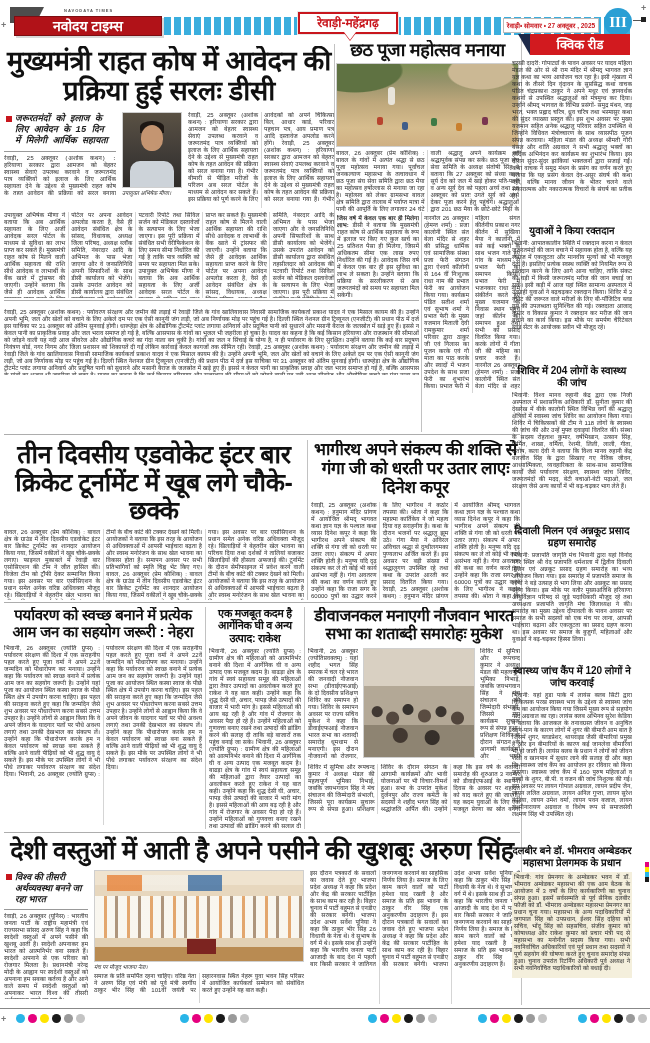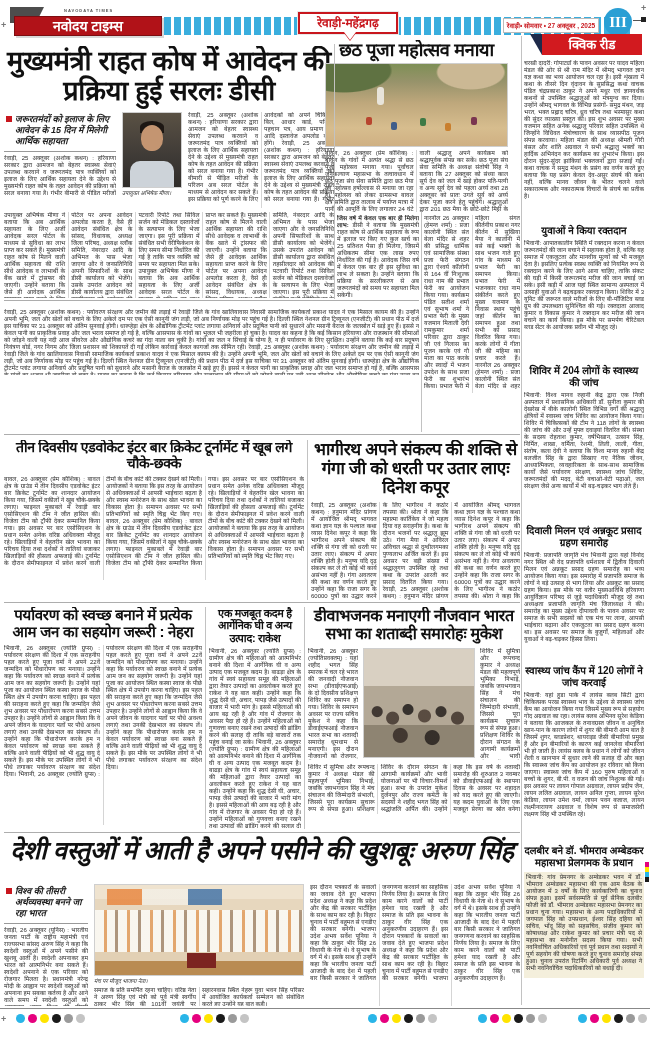--- a/index.html
+++ b/index.html
@@ -62,21 +62,21 @@
       radial-gradient(circle at 62% 82%, rgba(44,38,34,.9) 0 7px, transparent 8px),
       linear-gradient(180deg,#d9d0c2 0 34%,#b3a896 34% 70%,#8e8472 70% 100%); }
   .ph-stage { background:linear-gradient(180deg,#efe3cf 0 16%,#e7d7be 16% 30%,#e2d0b4 30% 100%); }
   .ph-stage .crowd { position:absolute; left:0; right:0; top:28%; height:46%;
       background:repeating-linear-gradient(90deg, rgba(250,248,242,.95) 0 9px, rgba(227,132,52,.55) 9px 12px, rgba(250,248,242,.95) 12px 20px, rgba(110,78,58,.45) 20px 23px); }
   .ph-stage .banner { position:absolute; left:6%; top:4%; width:55%; height:18%; background:linear-gradient(90deg,#e8833a 0 30%,#f3efe6 30% 70%,#3b6ea5 70% 100%); opacity:.8; }
   .ph-stage .floor { position:absolute; left:0; right:0; bottom:0; height:16%; background:#b98b52; }
   .ph-stage .table { position:absolute; left:44%; bottom:8%; width:14%; height:16%; background:#7c2420; }
 
   
-  .sidebar { position:absolute; left:524px; top:34px; width:120px; height:972px; }
+  .sidebar { position:absolute; left:512px; top:34px; width:120px; height:972px; }
   .sidebar-sep { position:absolute; left:521px; top:36px; width:1px; height:969px; background:#c2c2c2; }
   .qr-badge { position:relative; margin-left:18px; width:100px; height:21px; background:#d21a1f; color:#fff; font-weight:bold; font-size:13px;
               text-align:center; line-height:21px; }
   .qr-badge:before { content:""; position:absolute; left:-12px; top:0; border-top:21px solid #1e2a4a; border-left:12px solid transparent; }
   .qr-item { margin-top:5px; }
   .qr-hl { font-weight:bold; font-size:10px; line-height:12px; text-align:center; color:#111; margin-bottom:3px; }
   .qr-body { font-size:6px; line-height:7px; color:#2d2d2d; text-align:justify; overflow:hidden; }
   .qr-cream { background:#f4efdc; padding:2px; }
 
   
@@ -99,41 +99,41 @@
   <div class="masthead">नवोदय टाइम्स</div>
   <div class="edition-badge">रेवाड़ी-महेंद्रगढ़</div>
   <div class="date-box">रेवाड़ी• सोमवार • 27 अक्तूबर , 2025</div>
   <div class="page-circle">III</div>
   <div class="page-circle-dash"></div>
   <div class="page-circle-sq"></div>
 
   <div class="art" style="left:4px; top:46px; width:330px; height:252px;">
     <div class="hl" style="font-size:27px;">मुख्यमंत्री राहत कोष में आवेदन की प्रक्रिया हुई सरलः डीसी</div>
     <div style="display:flex; gap:6px; margin-top:6px; height:96px;">
-      <div style="width:112px;">
+      <div style="width:112px;font-family:Liberation Mono, monospace;">
         <div class="subbox">
           <div class="sb-line">जरूरतमंदों को इलाज के लिए आवेदन के 15 दिन में मिलेगी आर्थिक सहायता</div>
         </div>
         <div class="body-txt" style="height:40px;">रेवाड़ी, 25 अक्तूबर (अशोक कथन) : हरियाणा सरकार द्वारा आमजन को बेहतर स्वास्थ्य सेवाएं उपलब्ध करवाने व जरूरतमंद पात्र व्यक्तियों को इलाज के लिए आर्थिक सहायता देने के उद्देश्य से मुख्यमंत्री राहत कोष के तहत आवेदन की प्रक्रिया को सरल बनाया गया है। गंभीर बीमारी से पीड़ित मरीजों के परिजन अब सरल पोर्टल के माध्यम से आवेदन कर सकते हैं। इस प्रक्रिया को पूर्ण करने के लिए आवेदकों को अपने चिकित्सा बिल, आधार कार्ड, परिवार पहचान पत्र, आय प्रमाण पत्र आदि दस्तावेज अपलोड करने होंगे।</div>
       </div>
       <figure style="width:60px;">
         <div class="photo ph-portrait" style="height:76px;">
           <div class="hair"></div>
           <div class="face"></div>
           <div class="shirt"></div>
         </div>
         <figcaption class="figcap">उपायुक्त अभिषेक मीणा।</figcaption>
       </figure>
       <div class="body-txt cols2" style="flex:1;">रेवाड़ी, 25 अक्तूबर (अशोक कथन) : हरियाणा सरकार द्वारा आमजन को बेहतर स्वास्थ्य सेवाएं उपलब्ध करवाने व जरूरतमंद पात्र व्यक्तियों को इलाज के लिए आर्थिक सहायता देने के उद्देश्य से मुख्यमंत्री राहत कोष के तहत आवेदन की प्रक्रिया को सरल बनाया गया है। गंभीर बीमारी से पीड़ित मरीजों के परिजन अब सरल पोर्टल के माध्यम से आवेदन कर सकते हैं। इस प्रक्रिया को पूर्ण करने के लिए आवेदकों को अपने चिकित्सा बिल, आधार कार्ड, परिवार पहचान पत्र, आय प्रमाण पत्र आदि दस्तावेज अपलोड करने होंगे। रेवाड़ी, 25 अक्तूबर (अशोक कथन) : हरियाणा सरकार द्वारा आमजन को बेहतर स्वास्थ्य सेवाएं उपलब्ध करवाने व जरूरतमंद पात्र व्यक्तियों को इलाज के लिए आर्थिक सहायता देने के उद्देश्य से मुख्यमंत्री राहत कोष के तहत आवेदन की प्रक्रिया को सरल बनाया गया है। गंभीर बीमारी से पीड़ित मरीजों के परिजन अब सरल पोर्टल के माध्यम से आवेदन कर सकते हैं। इस प्रक्रिया को पूर्ण करने के लिए आवेदकों को अपने चिकित्सा बिल, आधार कार्ड, परिवार पहचान पत्र, आय प्रमाण पत्र आदि दस्तावेज अपलोड करने होंगे।</div>
     </div>
     <div class="body-txt cols5" style="height:92px; margin-top:4px;">उपायुक्त अभिषेक मीणा ने बताया कि अब आर्थिक सहायता के लिए अर्जी आवेदक सरल पोर्टल के माध्यम से सुविधा का लाभ प्राप्त कर सकते हैं। मुख्यमंत्री राहत कोष से मिलने वाली आर्थिक सहायता की राशि सीधे आवेदक व लाभार्थी के बैंक खाते में ट्रांसफर की जाएगी। उन्होंने बताया कि जैसे ही आवेदक आर्थिक सहायता प्राप्त करने के लिए पोर्टल पर अपना आवेदन अपलोड करता है, वैसे ही आवेदन संबंधित क्षेत्र के सांसद, विधायक, अध्यक्ष जिला परिषद, अध्यक्ष ब्लॉक समिति, नंबरदार आदि के अभिमत के पास भेजा जाएगा और वे जनप्रतिनिधि अपनी सिफारिशों के साथ डीसी कार्यालय को भेजेंगे। उसके उपरांत आवेदन को डीसी कार्यालय द्वारा संबंधित तहसीलदार को आवेदक की पटवारी रिपोर्ट तथा सिविल सर्जन को मेडिकल दस्तावेजों के सत्यापन के लिए भेजा जाएगा। इस पूरी प्रक्रिया में संबंधित सभी वेरीफिकेशन के लिए समय सीमा निर्धारित की गई है ताकि पात्र व्यक्ति को समय पर सहायता मिल सके। उपायुक्त अभिषेक मीणा ने बताया कि अब आर्थिक सहायता के लिए अर्जी आवेदक सरल पोर्टल के माध्यम से सुविधा का लाभ प्राप्त कर सकते हैं। मुख्यमंत्री राहत कोष से मिलने वाली आर्थिक सहायता की राशि सीधे आवेदक व लाभार्थी के बैंक खाते में ट्रांसफर की जाएगी। उन्होंने बताया कि जैसे ही आवेदक आर्थिक सहायता प्राप्त करने के लिए पोर्टल पर अपना आवेदन अपलोड करता है, वैसे ही आवेदन संबंधित क्षेत्र के सांसद, विधायक, अध्यक्ष जिला परिषद, अध्यक्ष ब्लॉक समिति, नंबरदार आदि के अभिमत के पास भेजा जाएगा और वे जनप्रतिनिधि अपनी सिफारिशों के साथ डीसी कार्यालय को भेजेंगे। उसके उपरांत आवेदन को डीसी कार्यालय द्वारा संबंधित तहसीलदार को आवेदक की पटवारी रिपोर्ट तथा सिविल सर्जन को मेडिकल दस्तावेजों के सत्यापन के लिए भेजा जाएगा। इस पूरी प्रक्रिया में संबंधित सभी वेरीफिकेशन के लिए समय सीमा निर्धारित की गई है ताकि पात्र व्यक्ति को समय पर सहायता मिल सके।</div>
 
   </div>
 
-  <div class="art" style="left:325px; top:40px; width:183px; height:172px;">
+  <div class="art" style="left:336px; top:40px; width:183px; height:172px;">
     <div class="hl" style="font-size:18px;">छठ पूजा महोत्सव मनाया</div>
     <div class="photo ph-chhath" style="height:84px; margin-top:3px;">
       <span class="ph-dot" style="left:22%;top:64%;width:6px;height:8px;background:#b8452f"></span>
       <span class="ph-dot" style="left:36%;top:70%;width:6px;height:8px;background:#3f5d8a"></span>
       <span class="ph-dot" style="left:52%;top:66%;width:6px;height:8px;background:#3e7a46"></span>
       <span class="ph-dot" style="left:66%;top:72%;width:6px;height:8px;background:#c97f2e"></span>
       <span class="ph-dot" style="left:80%;top:65%;width:6px;height:8px;background:#7a3550"></span>
       <span class="ph-dot" style="left:28%;top:28%;width:7px;height:18px;background:#e8e4da;border-radius:3px"></span>
     </div>
     <div class="body-txt cols2" style="height:76px; margin-top:3px;">बावल, 26 अक्तूबर (प्रेम कौशिक) : बावल के गांवों में अत्यंत श्रद्धा से छठ पूजा महोत्सव मनाया गया। पूर्वांचल जनकल्याण महासभा के तत्वावधान में छठ पूजा संघ सेवा समिति द्वारा छठ मैया का महोत्सव हर्षोल्लास से मनाया जा रहा है। महोत्सव को लेकर ग्रामसभा बावल क्षेत्र समिति द्वारा तालाब में पर्याप्त मात्रा में पानी की आपूर्ति के लिए लगातार 24 घंटे से ट्यूबवेल चलाया गया है ताकि व्रत करने वाली श्रद्धालु अपने कार्यक्रम को श्रद्धापूर्वक संपन्न कर सकें। छठ पूजा संघ सेवा समिति के अध्यक्ष संतोषी सिंह ने बताया कि 27 अक्तूबर को संध्या काल सूर्य देव को जल में खड़े होकर पति-पत्नी व अन्य सूर्य देव को पहला अर्घ्य तथा 28 अक्तूबर को प्रातः उगते सूर्य को अर्घ्य देकर पूजा करने हेतु पहुंचेंगे। श्रद्धालुओं द्वारा 201 छठ मैया के छोटे-छोटे मिट्टी के मंदिर बनाए गए, जिनकी विधिवत पूजा अर्चना की जाएगी।</div>
@@ -149,54 +149,54 @@
   <div class="vrule" style="left:421px; top:212px; height:220px;"></div>
   <div class="vrule" style="left:334px; top:44px; height:255px;"></div>
 
   <div class="hrule" style="left:4px; top:300px; width:415px;"></div>
   <div class="art" style="left:4px; top:304px; width:415px; height:128px;">
     <div class="body-txt" style="height:66px; margin-top:5px;">रेवाड़ी, 25 अक्तूबर (अशोक कथन) : पर्यावरण संरक्षण और जमीन की लड़ाई में रेवाड़ी जिले के गांव खालियावास निवासी सामाजिक कार्यकर्ता प्रकाश यादव ने एक मिसाल कायम की है। उन्होंने अपनी भूमि, जल और खेतों को बचाने के लिए अकेले दम पर एक ऐसी कानूनी जंग लड़ी, जो अब निर्णायक मोड़ पर पहुंच गई है। दिल्ली स्थित नेशनल ग्रीन ट्रिब्यूनल (एनजीटी) की प्रधान पीठ में दर्ज इस याचिका पर 31 अक्तूबर को अंतिम सुनवाई होगी। धारूहेड़ा क्षेत्र के औद्योगिक ट्रीटमेंट प्लांट लगाया अनिवार्य और प्रदूषित पानी को सुधारने और मसानी बैराज के जलस्रोत में खड़े हुए हैं। इससे न केवल पानी का प्राकृतिक प्रवाह और जल भराव समाप्त हो गई है, बल्कि आसपास के गांवों का भूजल भी जहरीला हो चुका है। यादव का कहना है कि कई किसान हरियाणा और राजस्थान की सीमाओं को जोड़ने वाली यह नदी आज सीवरेज और औद्योगिक कचरे का गंदा नाला बन चुकी है। गांवों का जल न सिंचाई के योग्य है, न ही पर्यावरण के लिए सुरक्षित। उन्होंने बताया कि कई बार प्रदूषण नियंत्रण बोर्ड, नगर निगम और जिला प्रशासन को शिकायतें दी गईं लेकिन कार्रवाई केवल कागजों तक सीमित रही। रेवाड़ी, 25 अक्तूबर (अशोक कथन) : पर्यावरण संरक्षण और जमीन की लड़ाई में रेवाड़ी जिले के गांव खालियावास निवासी सामाजिक कार्यकर्ता प्रकाश यादव ने एक मिसाल कायम की है। उन्होंने अपनी भूमि, जल और खेतों को बचाने के लिए अकेले दम पर एक ऐसी कानूनी जंग लड़ी, जो अब निर्णायक मोड़ पर पहुंच गई है। दिल्ली स्थित नेशनल ग्रीन ट्रिब्यूनल (एनजीटी) की प्रधान पीठ में दर्ज इस याचिका पर 31 अक्तूबर को अंतिम सुनवाई होगी। धारूहेड़ा क्षेत्र के औद्योगिक ट्रीटमेंट प्लांट लगाया अनिवार्य और प्रदूषित पानी को सुधारने और मसानी बैराज के जलस्रोत में खड़े हुए हैं। इससे न केवल पानी का प्राकृतिक प्रवाह और जल भराव समाप्त हो गई है, बल्कि आसपास के गांवों का भूजल भी जहरीला हो चुका है। यादव का कहना है कि कई किसान हरियाणा और राजस्थान की सीमाओं को जोड़ने वाली यह नदी आज सीवरेज और औद्योगिक कचरे का गंदा नाला बन चुकी है। गांवों का जल न सिंचाई के योग्य है, न ही पर्यावरण के लिए सुरक्षित। उन्होंने बताया कि कई बार प्रदूषण नियंत्रण बोर्ड, नगर निगम और जिला प्रशासन को शिकायतें दी गईं लेकिन कार्रवाई केवल कागजों तक सीमित रही।</div>
   </div>
 
   <div class="hrule" style="left:4px; top:434px; width:516px;"></div>
   <div class="art" style="left:4px; top:440px; width:300px; height:160px;">
-    <div class="hl" style="font-size:14px;">तीन दिवसीय एडवोकेट इंटर बार क्रिकेट टूर्नामेंट में खूब लगे चौके-छक्के</div>
+    <div class="hl" style="font-size:25px;">तीन दिवसीय एडवोकेट इंटर बार क्रिकेट टूर्नामेंट में खूब लगे चौके-छक्के</div>
     <div class="body-txt cols3" style="height:104px; margin-top:5px;">बावल, 26 अक्तूबर (प्रेम कौशिक) : बावल क्षेत्र के ग्राउंड में तीन दिवसीय एडवोकेट इंटर बार क्रिकेट टूर्नामेंट का शानदार आयोजन किया गया, जिसमें वकीलों ने खूब चौके-छक्के लगाए। फाइनल मुकाबले में रेवाड़ी बार एसोसिएशन की टीम ने जीत हासिल की। विजेता टीम को ट्रॉफी देकर सम्मानित किया गया। इस अवसर पर बार एसोसिएशन के प्रधान समेत अनेक वरिष्ठ अधिवक्ता मौजूद रहे। खिलाड़ियों ने बेहतरीन खेल भावना का परिचय दिया तथा दर्शकों ने तालियां बजाकर खिलाड़ियों की हौसला अफजाई की। टूर्नामेंट के दौरान सेमीफाइनल में प्रवेश करने वाली टीमों के बीच कांटे की टक्कर देखने को मिली। आयोजकों ने बताया कि इस तरह के आयोजन से अधिवक्ताओं में आपसी भाईचारा बढ़ता है और स्वस्थ मनोरंजन के साथ खेल भावना का विकास होता है। समापन अवसर पर सभी प्रतिभागियों को स्मृति चिह्न भेंट किए गए। बावल, 26 अक्तूबर (प्रेम कौशिक) : बावल क्षेत्र के ग्राउंड में तीन दिवसीय एडवोकेट इंटर बार क्रिकेट टूर्नामेंट का शानदार आयोजन किया गया, जिसमें वकीलों ने खूब चौके-छक्के लगाए। फाइनल मुकाबले में रेवाड़ी बार एसोसिएशन की टीम ने जीत हासिल की। विजेता टीम को ट्रॉफी देकर सम्मानित किया गया। इस अवसर पर बार एसोसिएशन के प्रधान समेत अनेक वरिष्ठ अधिवक्ता मौजूद रहे। खिलाड़ियों ने बेहतरीन खेल भावना का परिचय दिया तथा दर्शकों ने तालियां बजाकर खिलाड़ियों की हौसला अफजाई की। टूर्नामेंट के दौरान सेमीफाइनल में प्रवेश करने वाली टीमों के बीच कांटे की टक्कर देखने को मिली। आयोजकों ने बताया कि इस तरह के आयोजन से अधिवक्ताओं में आपसी भाईचारा बढ़ता है और स्वस्थ मनोरंजन के साथ खेल भावना का विकास होता है। समापन अवसर पर सभी प्रतिभागियों को स्मृति चिह्न भेंट किए गए।</div>
   </div>
   <div class="vrule" style="left:307px; top:440px; height:160px;"></div>
   <div class="art" style="left:311px; top:440px; width:209px; height:160px;">
     <div class="hl" style="font-size:17px;">भागीरथ अपने संकल्प की शक्ति से गंगा जी को धरती पर उतार लाएः दिनेश कपूर</div>
     <div class="body-txt cols3" style="height:98px; margin-top:5px;">रेवाड़ी, 25 अक्तूबर (अशोक कथन) : हनुमान मंदिर प्रांगण में आयोजित श्रीमद् भागवत कथा ज्ञान यज्ञ के पश्चात कथा व्यास दिनेश कपूर ने कहा कि भागीरथ अपने संकल्प की शक्ति से गंगा जी को धरती पर उतार लाए। संकल्प में अपार शक्ति होती है। मनुष्य यदि दृढ़ संकल्प कर ले तो कोई भी कार्य असंभव नहीं है। गंगा अवतरण की कथा का वर्णन करते हुए उन्होंने कहा कि राजा सगर के 60000 पुत्रों का उद्धार करने के लिए भागीरथ ने कठोर तपस्या की। श्रोता ने कहा कि महात्मा कार्तिकेय ने जो महत्व दिया वह सराहनीय है। कथा के दौरान भजनों पर श्रद्धालु झूम उठे। गंगा मैया ने अविरल अविचल श्रद्धा से दुग्धीलगमका पुण्यलाभ अर्जित करते हैं। इस अवसर पर बड़ी संख्या में श्रद्धालुगण उपस्थित रहे तथा कथा के उपरांत आरती कर प्रसाद वितरित किया गया। रेवाड़ी, 25 अक्तूबर (अशोक कथन) : हनुमान मंदिर प्रांगण में आयोजित श्रीमद् भागवत कथा ज्ञान यज्ञ के पश्चात कथा व्यास दिनेश कपूर ने कहा कि भागीरथ अपने संकल्प की शक्ति से गंगा जी को धरती पर उतार लाए। संकल्प में अपार शक्ति होती है। मनुष्य यदि दृढ़ संकल्प कर ले तो कोई भी कार्य असंभव नहीं है। गंगा अवतरण की कथा का वर्णन करते हुए उन्होंने कहा कि राजा सगर के 60000 पुत्रों का उद्धार करने के लिए भागीरथ ने कठोर तपस्या की। श्रोता ने कहा कि महात्मा कार्तिकेय ने जो महत्व दिया वह सराहनीय है। कथा के दौरान भजनों पर श्रद्धालु झूम उठे। गंगा मैया ने अविरल अविचल श्रद्धा से दुग्धीलगमका पुण्यलाभ अर्जित करते हैं। इस अवसर पर बड़ी संख्या में श्रद्धालुगण उपस्थित रहे तथा कथा के उपरांत आरती कर प्रसाद वितरित किया गया।</div>
   </div>
 
   <div class="hrule" style="left:4px; top:602px; width:516px;"></div>
   <div class="art" style="left:4px; top:607px; width:198px; height:222px;">
     <div class="hl" style="font-size:15px;">पर्यावरण को स्वच्छ बनाने में प्रत्येक आम जन का सहयोग जरूरी : नेहरा</div>
     <div class="body-txt cols2" style="height:180px; margin-top:4px;">भिवानी, 26 अक्तूबर (ज्योति ग्रुप्स) : पर्यावरण संरक्षण की दिशा में एक सराहनीय पहल करते हुए पूजा वर्मा ने अपने 22वें जन्मदिन को पौधारोपण कर मनाया। उन्होंने कहा कि पर्यावरण को स्वच्छ बनाने में प्रत्येक आम जन का सहयोग जरूरी है। उन्होंने यहां पूजा का आयोजन स्थित कस्बा स्वाज के पीछे स्थित क्षेत्र में उपयोग करना चाहिए। इस पहल की सराहना करते हुए कहा कि जन्मदिन जैसे शुभ अवसर पर पौधारोपण करना सबसे उत्तम उपहार है। उन्होंने लोगों से आह्वान किया कि वे अपने जीवन के यादगार पलों पर पौधे अवश्य लगाएं तथा उनकी देखभाल का संकल्प लें। उन्होंने कहा कि पौधारोपण करके हम न केवल पर्यावरण को स्वच्छ बना सकते हैं बल्कि आने वाली पीढ़ियों को भी शुद्ध वायु दे सकते हैं। इस मौके पर उपस्थित लोगों ने भी पौधे लगाकर पर्यावरण संरक्षण का संदेश दिया। भिवानी, 26 अक्तूबर (ज्योति ग्रुप्स) : पर्यावरण संरक्षण की दिशा में एक सराहनीय पहल करते हुए पूजा वर्मा ने अपने 22वें जन्मदिन को पौधारोपण कर मनाया। उन्होंने कहा कि पर्यावरण को स्वच्छ बनाने में प्रत्येक आम जन का सहयोग जरूरी है। उन्होंने यहां पूजा का आयोजन स्थित कस्बा स्वाज के पीछे स्थित क्षेत्र में उपयोग करना चाहिए। इस पहल की सराहना करते हुए कहा कि जन्मदिन जैसे शुभ अवसर पर पौधारोपण करना सबसे उत्तम उपहार है। उन्होंने लोगों से आह्वान किया कि वे अपने जीवन के यादगार पलों पर पौधे अवश्य लगाएं तथा उनकी देखभाल का संकल्प लें। उन्होंने कहा कि पौधारोपण करके हम न केवल पर्यावरण को स्वच्छ बना सकते हैं बल्कि आने वाली पीढ़ियों को भी शुद्ध वायु दे सकते हैं। इस मौके पर उपस्थित लोगों ने भी पौधे लगाकर पर्यावरण संरक्षण का संदेश दिया।</div>
   </div>
   <div class="vrule" style="left:205px; top:607px; height:222px;"></div>
   <div class="art" style="left:209px; top:607px; width:92px; height:222px;">
     <div class="hl" style="font-size:11px;">एक मजबूत कदम है आर्गेनिक घी व अन्य उत्पाद: राकेश</div>
     <div class="body-txt" style="height:180px; margin-top:4px;">भिवानी, 26 अक्तूबर (ज्योति ग्रुप्स) : ग्रामीण क्षेत्र की महिलाओं को आत्मनिर्भर बनाने की दिशा में आर्गेनिक घी व अन्य उत्पाद एक मजबूत कदम है। बाढड़ा क्षेत्र के गांव में स्वयं सहायता समूह की महिलाओं द्वारा तैयार उत्पादों का अवलोकन करते हुए राकेश ने यह बात कही। उन्होंने कहा कि शुद्ध देसी घी, अचार, पापड़ जैसे उत्पादों की बाजार में भारी मांग है। इससे महिलाओं की आय बढ़ रही है और गांव में रोजगार के अवसर पैदा हो रहे हैं। उन्होंने महिलाओं को गुणवत्ता बनाए रखने तथा उत्पादों की ब्रांडिंग करने की सलाह दी ताकि बड़े बाजारों तक पहुंच बनाई जा सके। भिवानी, 26 अक्तूबर (ज्योति ग्रुप्स) : ग्रामीण क्षेत्र की महिलाओं को आत्मनिर्भर बनाने की दिशा में आर्गेनिक घी व अन्य उत्पाद एक मजबूत कदम है। बाढड़ा क्षेत्र के गांव में स्वयं सहायता समूह की महिलाओं द्वारा तैयार उत्पादों का अवलोकन करते हुए राकेश ने यह बात कही। उन्होंने कहा कि शुद्ध देसी घी, अचार, पापड़ जैसे उत्पादों की बाजार में भारी मांग है। इससे महिलाओं की आय बढ़ रही है और गांव में रोजगार के अवसर पैदा हो रहे हैं। उन्होंने महिलाओं को गुणवत्ता बनाए रखने तथा उत्पादों की ब्रांडिंग करने की सलाह दी ताकि बड़े बाजारों तक पहुंच बनाई जा सके।</div>
   </div>
   <div class="vrule" style="left:304px; top:607px; height:222px;"></div>
   <div class="art" style="left:308px; top:607px; width:212px; height:222px;">
-    <div class="hl" style="font-size:16px;">डीवाभजनक मनाएगी नौजवान भारत सभा का शताब्दी समारोहः मुकेश</div>
+    <div class="hl" style="font-size:16px;">डीवाजनकल मनाएगी नौजवान भारत सभा का शताब्दी समारोहः मुकेश</div>
     <div style="display:flex; gap:5px; margin-top:5px; height:112px;">
       <div class="body-txt" style="width:50px;">भिवानी, 26 अक्तूबर (ज्योतिप्रवक्तम्) : यहां शहीद भगत सिंह स्मारक में चल रहे भारत की जनवादी नौजवान सभा (डीवाईएफआई) के दो दिवसीय प्रशिक्षण शिविर का समापन हो गया। शिविर के समापन अवसर पर राज्य सचिव मुकेश ने कहा कि डीवाईएफआई नौजवान भारत सभा का शताब्दी समारोह धूमधाम से मनाएगी। इस दौरान नौजवानों को रोजगार, शिक्षा व समान अवसर दिलाने के लिए संघर्ष तेज करने का आह्वान किया गया।</div>
       <div class="photo ph-meeting" style="width:112px; height:110px;"></div>
       <div class="body-txt" style="flex:1;">शिविर में सुमित्रा और रूपचन्द कुमार ने अध्यक्ष मंडल की महत्वपूर्ण भूमिका निभाई, जबकि जयभगवान सिंह ने मंच संचालन की जिम्मेदारी संभाली, जिससे पूरा कार्यक्रम सुचारू रूप से संपन्न हुआ। प्रशिक्षण शिविर के दौरान संगठन के आगामी कार्यक्रमों और भावी योजनाओं पर भी विचार-विमर्श हुआ। सभा के उपरांत मुकेश दुर्जनपुर और राज्य कमेटी के सदस्यों ने शहीद भगत सिंह को श्रद्धांजलि अर्पित की। उन्होंने कहा कि इस वर्ष के शताब्दी समारोह की शुरुआत 3 नवम्बर को डीवाईएफआई के स्थापना दिवस के अवसर पर शहादत को याद करते हुए की जाएगी। यह कदम युवाओं के लिए एक मजबूत प्रेरणा का स्रोत बनेगा और उन्हें देश के लिए अपने कर्तव्यों का एहसास कराएगा।</div>
     </div>
     <div class="body-txt cols3" style="height:50px; margin-top:4px;">शिविर में सुमित्रा और रूपचन्द कुमार ने अध्यक्ष मंडल की महत्वपूर्ण भूमिका निभाई, जबकि जयभगवान सिंह ने मंच संचालन की जिम्मेदारी संभाली, जिससे पूरा कार्यक्रम सुचारू रूप से संपन्न हुआ। प्रशिक्षण शिविर के दौरान संगठन के आगामी कार्यक्रमों और भावी योजनाओं पर भी विचार-विमर्श हुआ। सभा के उपरांत मुकेश दुर्जनपुर और राज्य कमेटी के सदस्यों ने शहीद भगत सिंह को श्रद्धांजलि अर्पित की। उन्होंने कहा कि इस वर्ष के शताब्दी समारोह की शुरुआत 3 नवम्बर को डीवाईएफआई के स्थापना दिवस के अवसर पर शहादत को याद करते हुए की जाएगी। यह कदम युवाओं के लिए एक मजबूत प्रेरणा का स्रोत बनेगा और उन्हें देश के लिए अपने कर्तव्यों का एहसास कराएगा।</div>
   </div>
 
   <div class="hrule" style="left:4px; top:832px; width:516px;"></div>
   <div class="art" style="left:4px; top:836px; width:516px; height:170px;">
-    <div class="hl" style="font-size:25px;font-style:italic;">देशी वस्तुओं में आती है अपने पसीने की खुशबूः अरुण सिंह</div>
-    <div style="display:flex; gap:6px; margin-top:20px; height:134px;">
+    <div class="hl" style="font-size:25px;">देशी वस्तुओं में आती है अपने पसीने की खुशबूः अरुण सिंह</div>
+    <div style="display:flex; gap:6px; margin-top:6px; height:134px;">
       <div style="width:84px;">
         <div class="subbox">
           <div class="sb-line">विश्व की तीसरी अर्थव्यवस्था बनने जा रहा भारत</div>
         </div>
         <div class="body-txt" style="height:86px;">रेवाड़ी, 26 अक्तूबर (यूनिस) : भारतीय जनता पार्टी के राष्ट्रीय महामंत्री एवं राज्यसभा सांसद अरुण सिंह ने कहा कि स्वदेशी वस्तुओं में अपने पसीने की खुशबू आती है। स्वदेशी अपनाकर हम भारत को आत्मनिर्भर बना सकते हैं। स्वदेशी अपनाने से एक परिवार को रोजगार मिलता है। प्रधानमंत्री नरेन्द्र मोदी के आह्वान पर स्वदेशी वस्तुओं को अपनाना हम सबका कर्तव्य है और आने वाले समय में स्वदेशी वस्तुओं को अपनाकर भारत विश्व की तीसरी अर्थव्यवस्था बनने जा रहा है।</div>
       </div>
       <figure style="width:210px;">
         <div class="photo ph-stage" style="height:92px;">
           <div class="banner"></div>
           <div class="crowd"></div>

